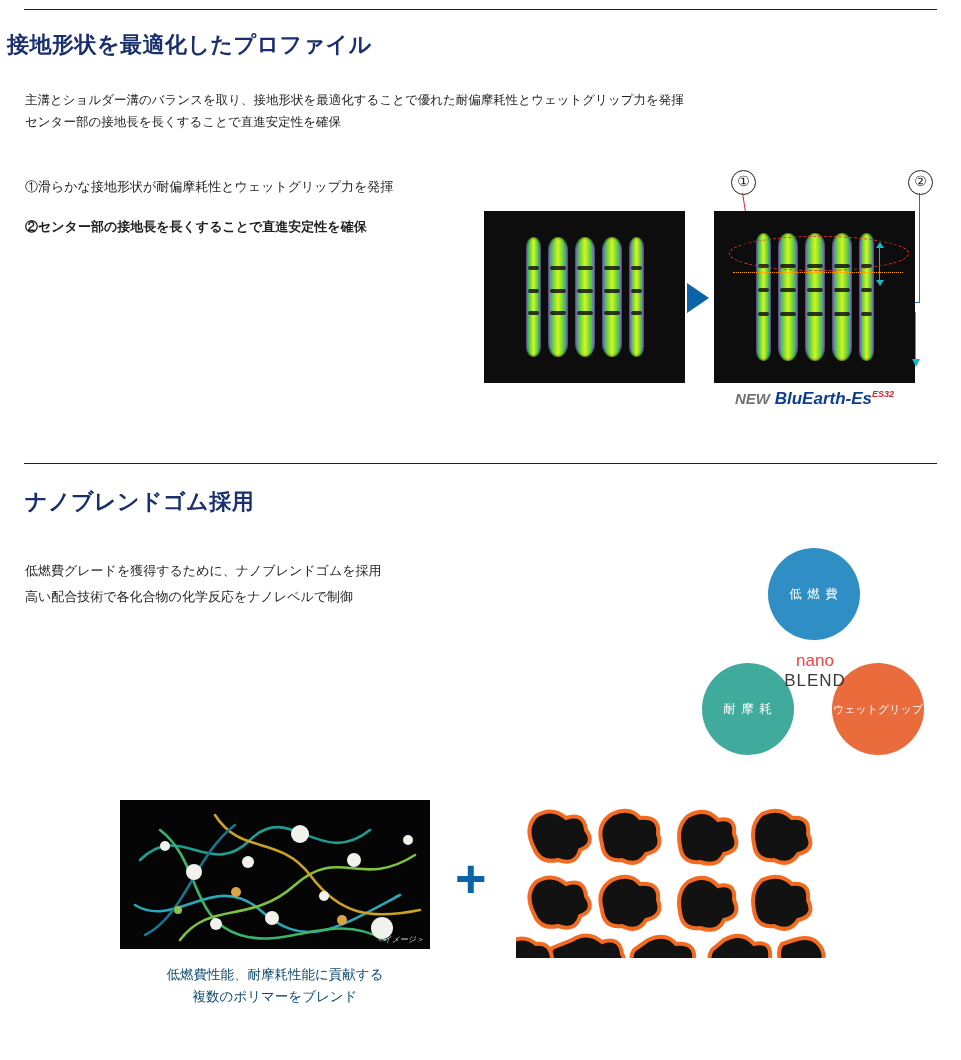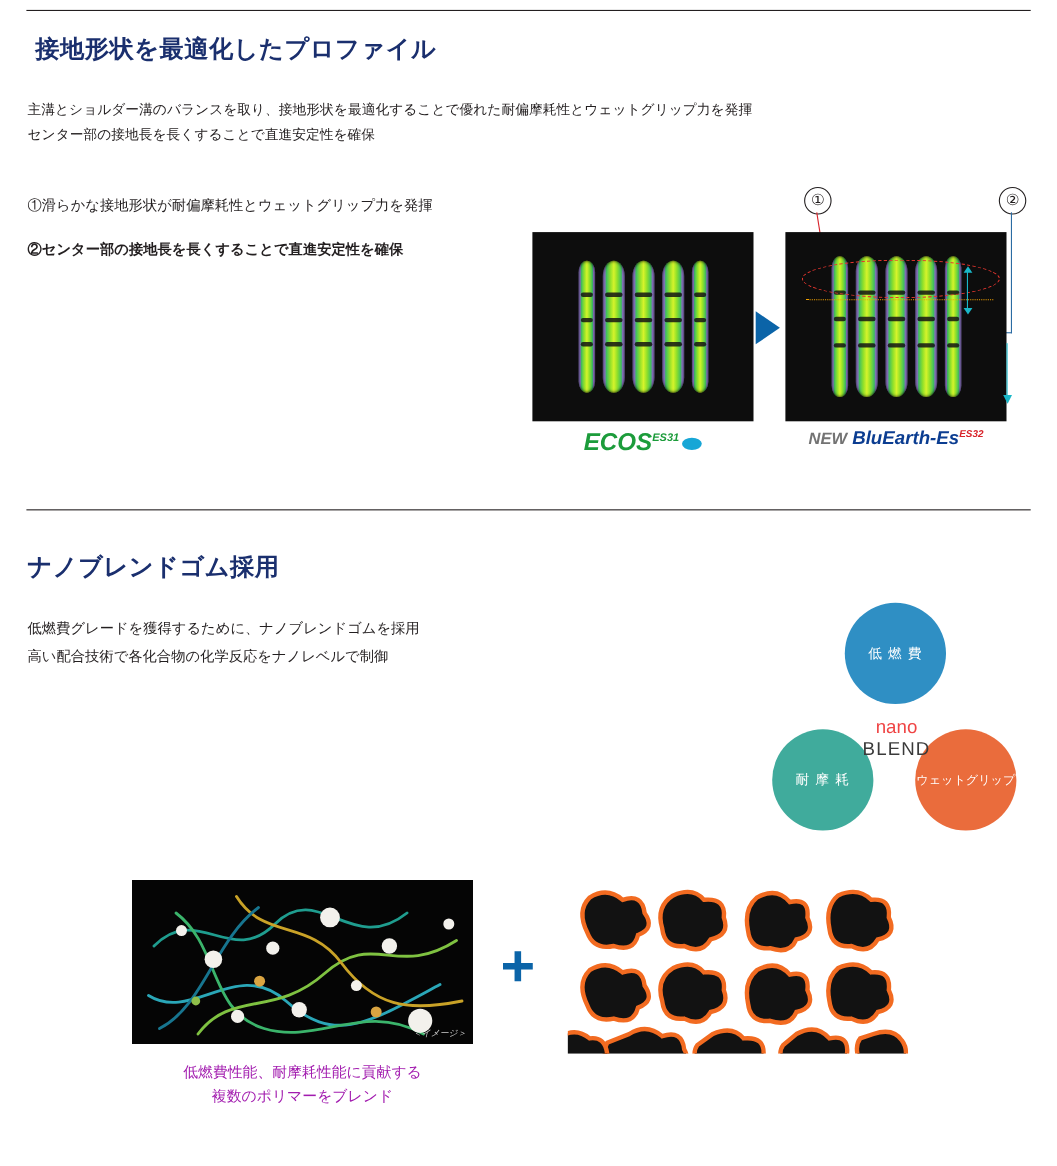--- a/index.html
+++ b/index.html
@@ -30,22 +30,22 @@
   #rule-top { top: 9px; }
   #rule-mid { top: 463px; }
 
   .section-title {
     position: absolute;
     font-size: 22px;
     font-weight: bold;
     color: #1a2f6e;
     letter-spacing: 0.5px;
   }
-  #title-1 { left: 32px; top: 30px; }
-  #title-2 { left: 25px; top: 501px; text-align: center; }
+  #title-1 { left: 7px; top: 30px; }
+  #title-2 { left: 25px; top: 487px; text-align: center; }
 
   .body-text {
     position: absolute;
     font-size: 12.5px;
     line-height: 1.75;
     color: #231f20;
   }
   #para-1 { left: 25px; top: 90px; }
   #bullet-1 { left: 25px; top: 176px; font-size: 13px;}
   #bullet-2 { left: 25px; top: 216px; font-size: 13px; font-weight: bold;}
@@ -287,21 +287,21 @@
     font-size: 8px;
     font-style: italic;
   }
   .caption {
     position: absolute;
     top: 964px;
     width: 360px;
     text-align: center;
     font-size: 13.5px;
     line-height: 1.6;
-    color: #a21caf;
+    color: #0c4a6e;
   }
   #caption-left { left: 95px; }
   #caption-right { left: 491px; }
 </style>
 </head>
 <body>
 
 <div class="page">
 
   <div class="rule" id="rule-top"></div>
@@ -357,23 +357,20 @@
           </div>
         <div class="rib">
             <span class="notch"></span>
           </div>
         <div class="rib narrow">
             <span class="notch"></span>
           </div>
       </div>
     </div>
 
-    <div class="fp-label" id="fp-label-left">
-      <span>ECOS</span><span class="sub">ES31</span><span class="ecos-badge"></span>
-    </div>
 
     <div class="fp-label" id="fp-label-right">
       <span class="new">NEW</span>
       <span class="be">BluEarth-Es</span><span class="sub2">ES32</span>
     </div>
   </div>
 
   <div class="dashed-ellipse"></div>
   <div class="dotted-center"></div>
   <div class="vert-arrow"></div>

